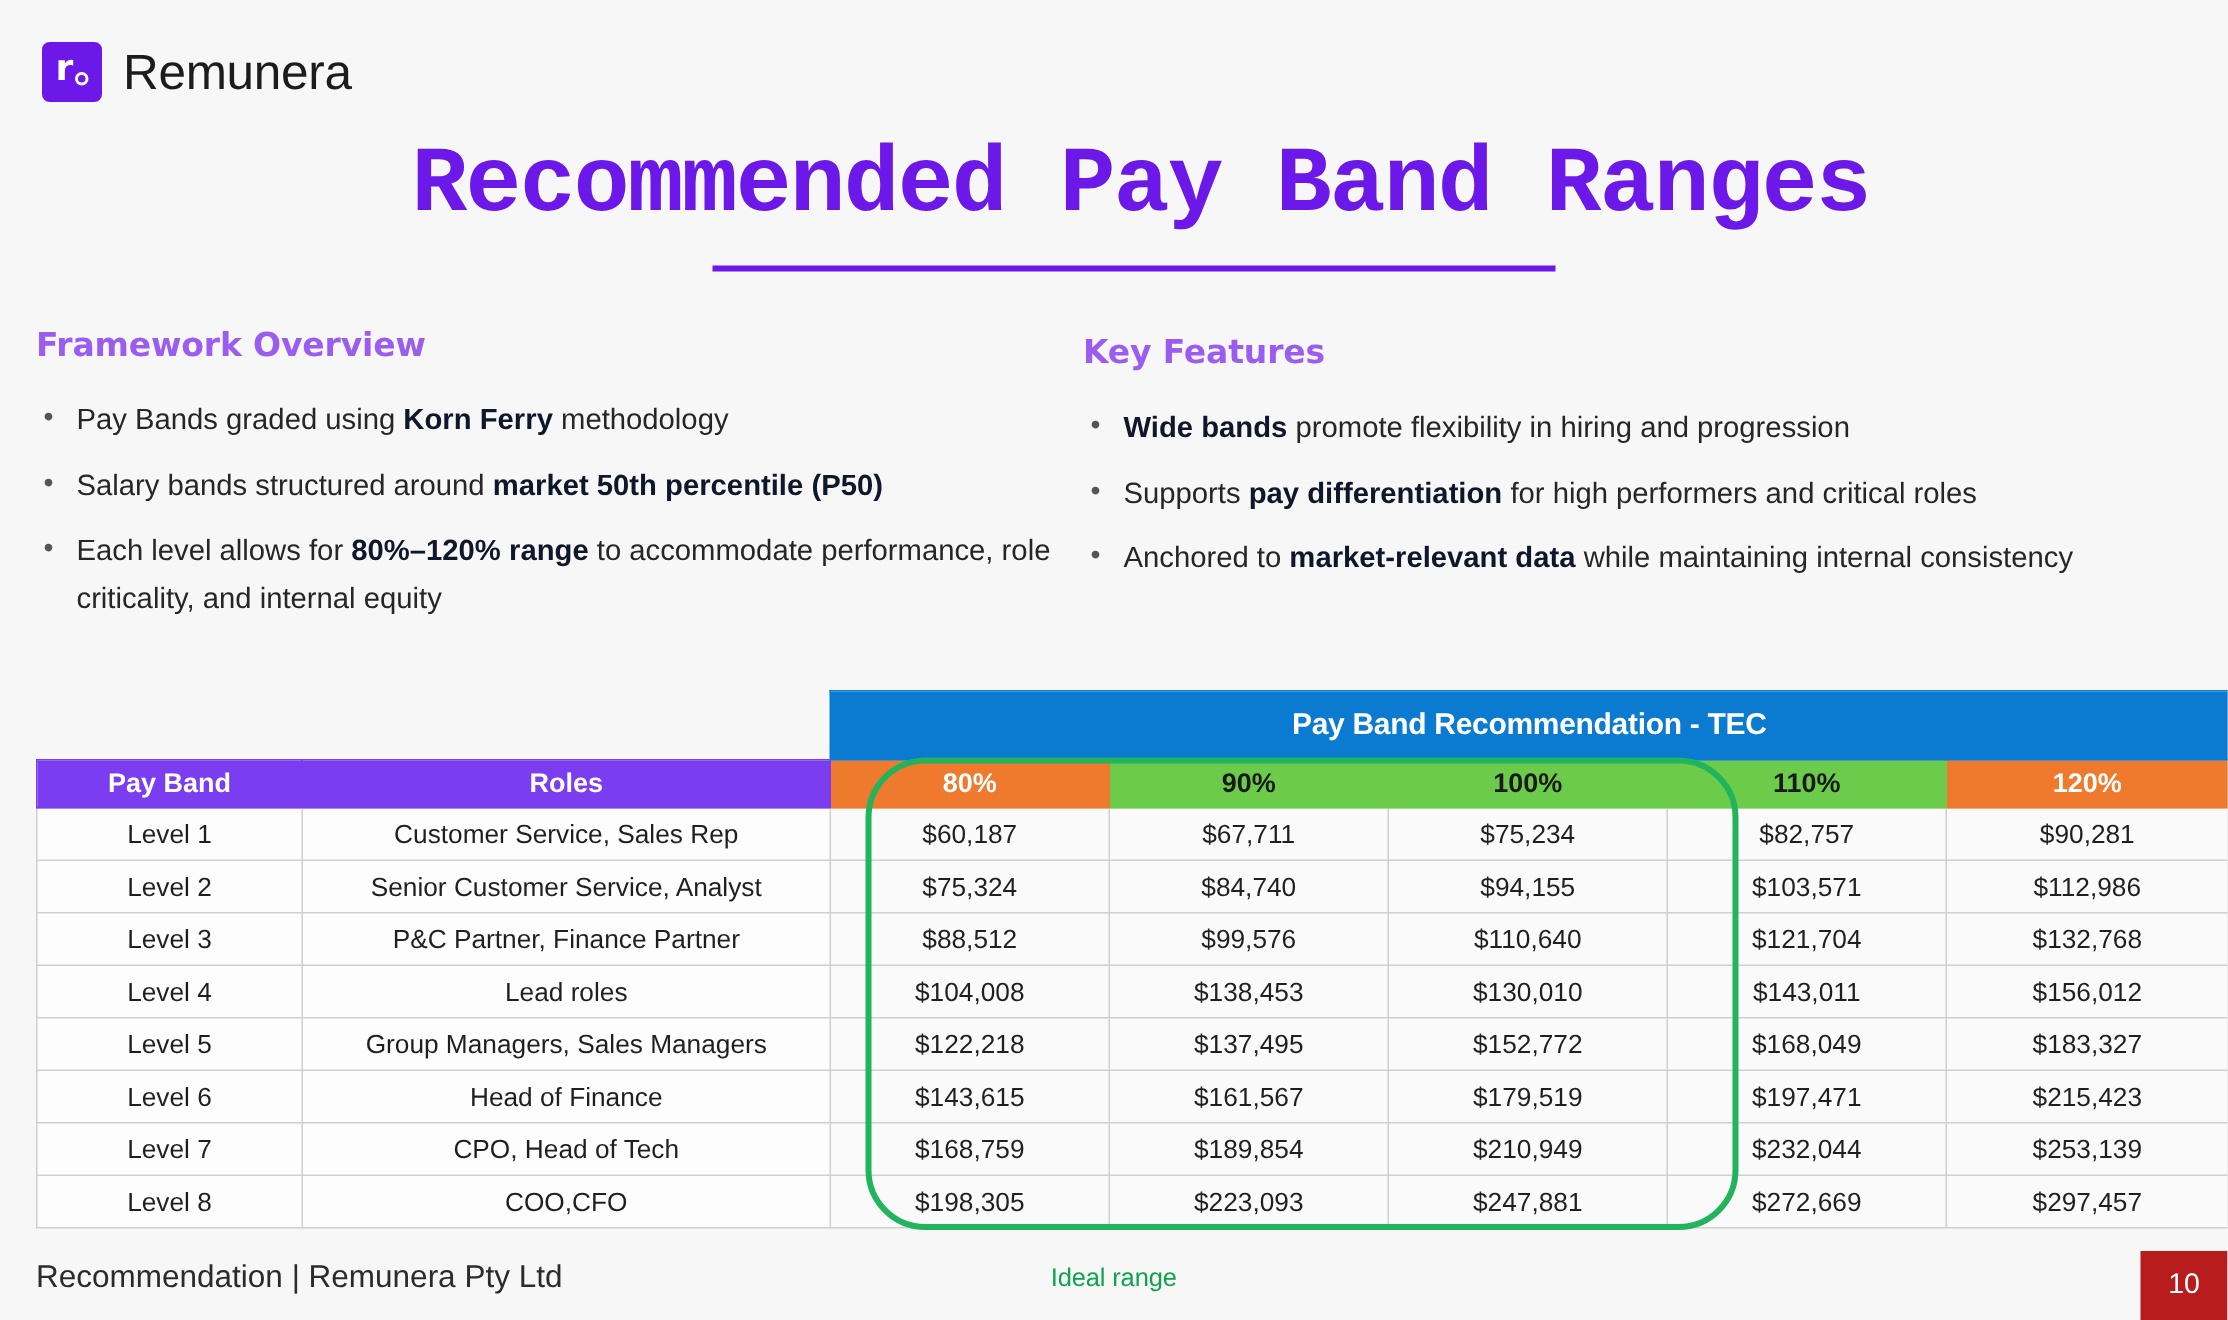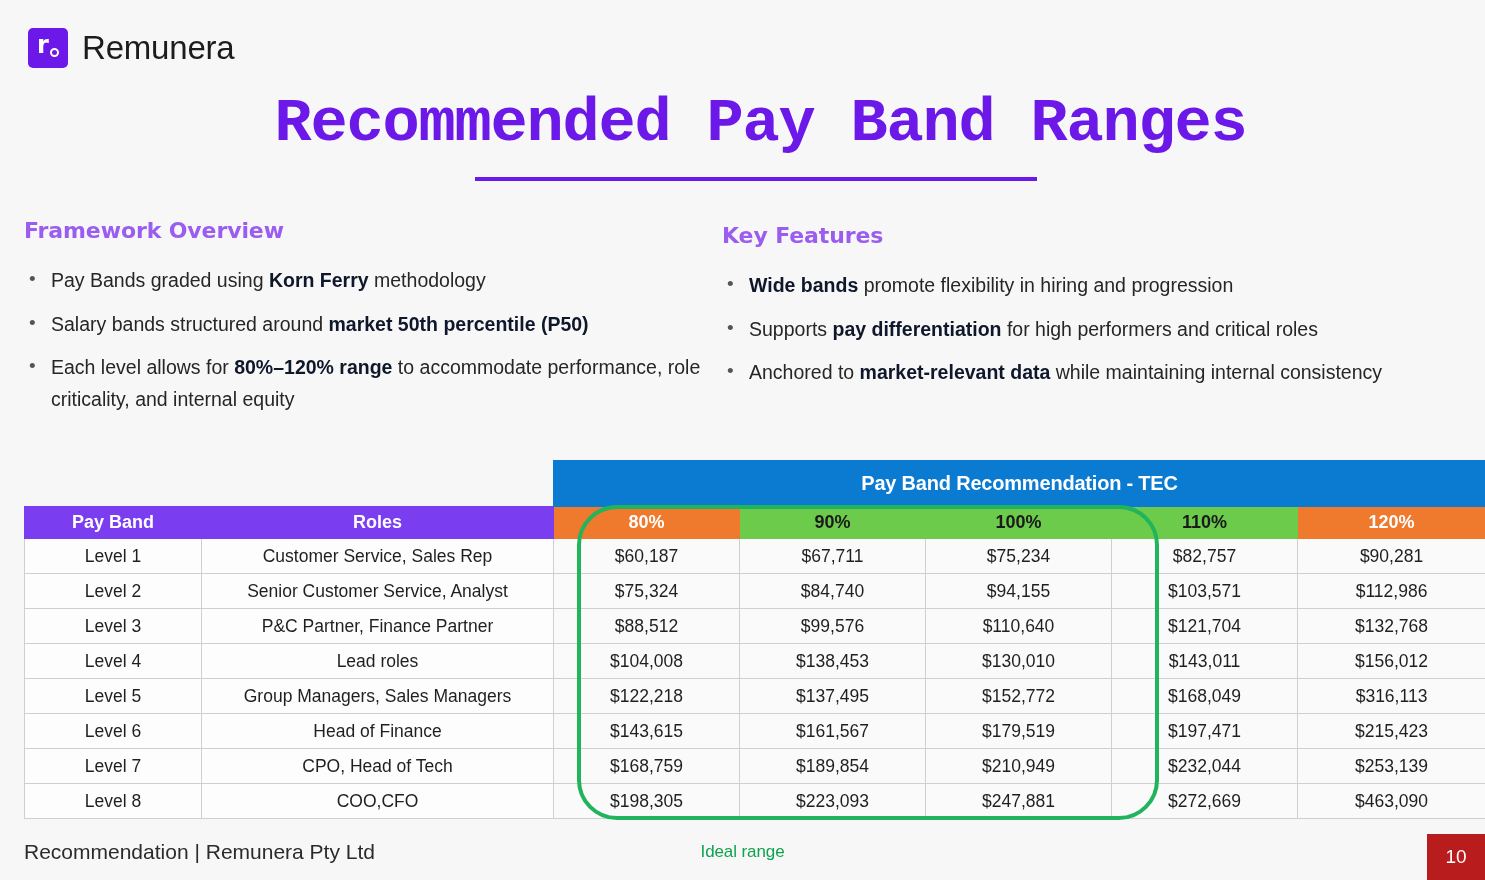--- a/index.html
+++ b/index.html
@@ -289,21 +289,21 @@
           <td class="band-cell">$143,011</td>
           <td class="band-cell">$156,012</td>
         </tr>
         <tr>
           <td class="level">Level 5</td>
           <td class="roles">Group Managers, Sales Managers</td>
           <td class="band-cell">$122,218</td>
           <td class="band-cell">$137,495</td>
           <td class="band-cell">$152,772</td>
           <td class="band-cell">$168,049</td>
-          <td class="band-cell">$316,113</td>
+          <td class="band-cell">$183,327</td>
         </tr>
         <tr>
           <td class="level">Level 6</td>
           <td class="roles">Head of Finance</td>
           <td class="band-cell">$143,615</td>
           <td class="band-cell">$161,567</td>
           <td class="band-cell">$179,519</td>
           <td class="band-cell">$197,471</td>
           <td class="band-cell">$215,423</td>
         </tr>
@@ -316,21 +316,21 @@
           <td class="band-cell">$232,044</td>
           <td class="band-cell">$253,139</td>
         </tr>
         <tr>
           <td class="level">Level 8</td>
           <td class="roles">COO,CFO</td>
           <td class="band-cell">$198,305</td>
           <td class="band-cell">$223,093</td>
           <td class="band-cell">$247,881</td>
           <td class="band-cell">$272,669</td>
-          <td class="band-cell">$463,090</td>
+          <td class="band-cell">$297,457</td>
         </tr>
       </tbody>
     </table>
     <div class="highlight-box"></div>
   </div>
 
   <div class="footer-left">Recommendation | Remunera Pty Ltd</div>
   <div class="ideal-range">Ideal range</div>
   <div class="page-badge">10</div>
 

